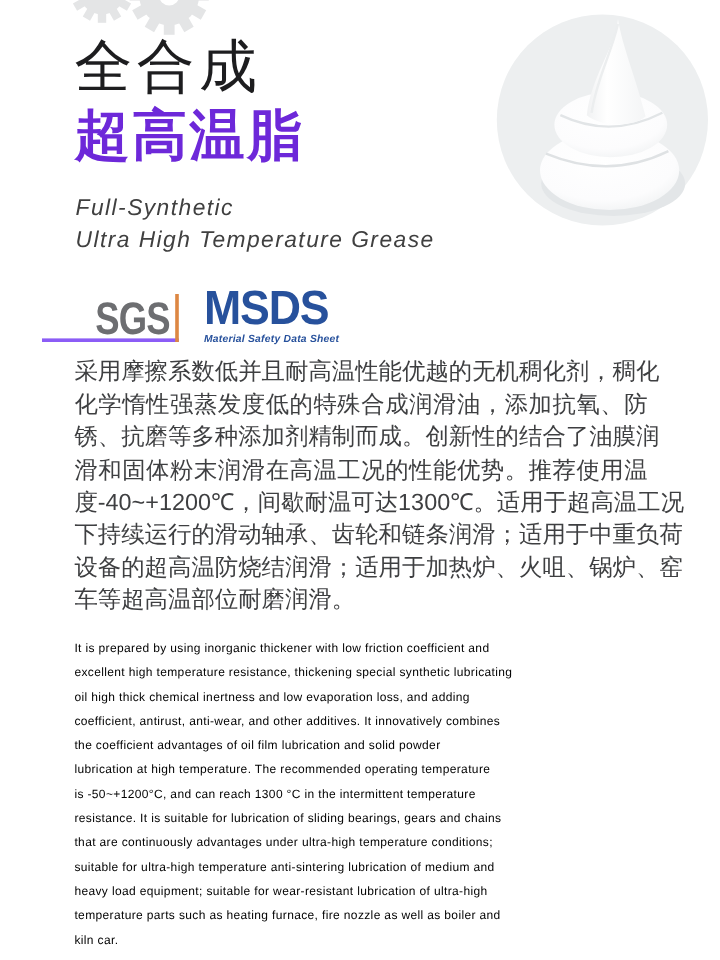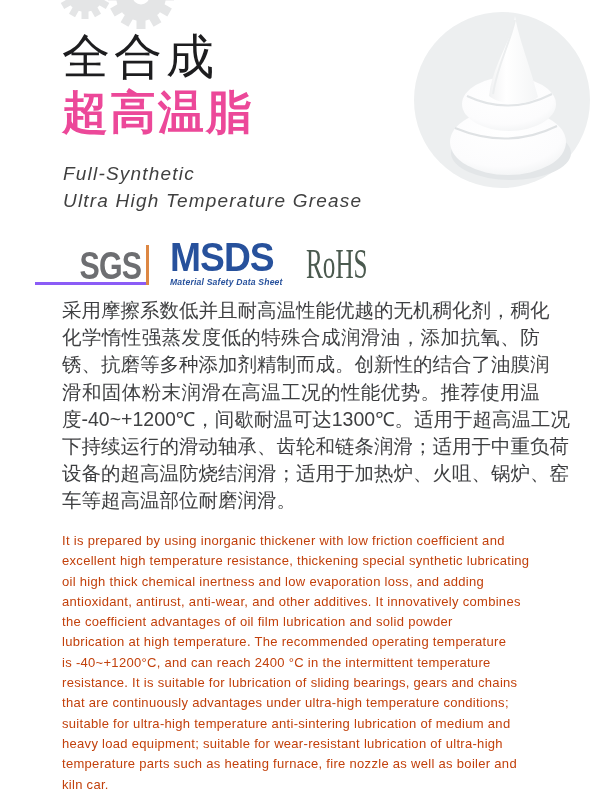--- a/index.html
+++ b/index.html
@@ -8,21 +8,21 @@
     overflow:hidden; font-family:"Liberation Sans", sans-serif;
   }
   
   .gears { position:absolute; left:53px; top:0; }
   
   .photo { position:absolute; left:405px; top:0; }
 
   
   .title { position:absolute; left:62px; top:28px; }
   .title-l1 { font-size:48px; line-height:58px; color:#1d1d1f; font-weight:500; letter-spacing:4px; }
-  .title-l2 { font-size:46px; line-height:52px; color:#ec4899; font-weight:800; letter-spacing:2px; }
+  .title-l2 { font-size:46px; line-height:52px; color:#6d28d9; font-weight:800; letter-spacing:2px; }
 
   .subtitle { position:absolute; left:63px; top:160px; font-style:italic; color:#404040;
     font-size:19px; line-height:27px; letter-spacing:1.2px; font-weight:500; }
 
   
   .cert-sgs { position:absolute; left:35px; top:245px; width:114px; height:37px;
     border-bottom:3px solid #8b5cf6; }
   .sgs-text { position:absolute; right:8px; bottom:-2px; font-size:38px; line-height:36px;
     font-weight:700; color:#6d6e71; transform:scaleX(.8); transform-origin:right bottom; letter-spacing:-1px; }
   .sgs-vbar { position:absolute; right:0; top:0; bottom:-3px; width:3px; background:#dd8743; }
@@ -38,21 +38,21 @@
     font-weight:500; color:#4b5a4f; transform:scaleX(.6); transform-origin:left top; display:block; }
 
   
   .cn { position:absolute; left:62px; top:297px; width:478px;
     color:#3e3f41; font-weight:500; font-size:19.5px; }
   .cn .line { height:27.2px; line-height:27.2px; white-space:nowrap; }
   .cn .line.jc { display:flex; justify-content:space-between; }
 
   
   .en { position:absolute; left:62px; top:531px; width:478px;
-    color:#c2410c; font-size:13px; letter-spacing:0.3px; font-weight:400; }
+    color:#000000; font-size:10px; letter-spacing:0.3px; font-weight:400; }
   .en .line { height:20.3px; line-height:20.3px; white-space:nowrap; }
 </style>
 </head>
 <body>
 
 <div class="page">
 
   <svg class="gears" width="130" height="40" viewBox="0 0 130 40" aria-hidden="true">
     <g fill="#e4e5e6">
       <g transform="translate(32,-7)">
@@ -124,23 +124,20 @@
   </div>
 
   <div class="cert-sgs">
     <span class="sgs-text">SGS</span>
     <span class="sgs-vbar"></span>
   </div>
   <div class="cert-msds">
     <span class="msds-text">MSDS</span>
     <span class="msds-tagline">Material Safety Data Sheet</span>
   </div>
-  <div class="cert-rohs">
-    <span class="rohs-text">RoHS</span>
-  </div>
 
   <div class="cn">
       <div class="line jc">
         <span>采</span>
         <span>用</span>
         <span>摩</span>
         <span>擦</span>
         <span>系</span>
         <span>数</span>
         <span>低</span>
@@ -321,24 +318,24 @@
         <span>、</span>
         <span>窑</span>
       </div>
       <div class="line">车等超高温部位耐磨润滑。</div>
     </div>
 
   <div class="en">
       <div class="line">It is prepared by using inorganic thickener with low friction coefficient and</div>
       <div class="line">excellent high temperature resistance, thickening special synthetic lubricating</div>
       <div class="line">oil high thick chemical inertness and low evaporation loss, and adding</div>
-      <div class="line">antioxidant, antirust, anti-wear, and other additives. It innovatively combines</div>
+      <div class="line">coefficient, antirust, anti-wear, and other additives. It innovatively combines</div>
       <div class="line">the coefficient advantages of oil film lubrication and solid powder</div>
       <div class="line">lubrication at high temperature. The recommended operating temperature</div>
-      <div class="line">is -40~+1200°C, and can reach 2400 °C in the intermittent temperature</div>
+      <div class="line">is -50~+1200°C, and can reach 1300 °C in the intermittent temperature</div>
       <div class="line">resistance. It is suitable for lubrication of sliding bearings, gears and chains</div>
       <div class="line">that are continuously advantages under ultra-high temperature conditions;</div>
       <div class="line">suitable for ultra-high temperature anti-sintering lubrication of medium and</div>
       <div class="line">heavy load equipment; suitable for wear-resistant lubrication of ultra-high</div>
       <div class="line">temperature parts such as heating furnace, fire nozzle as well as boiler and</div>
       <div class="line">kiln car.</div>
     </div>
 
 </div>
 

